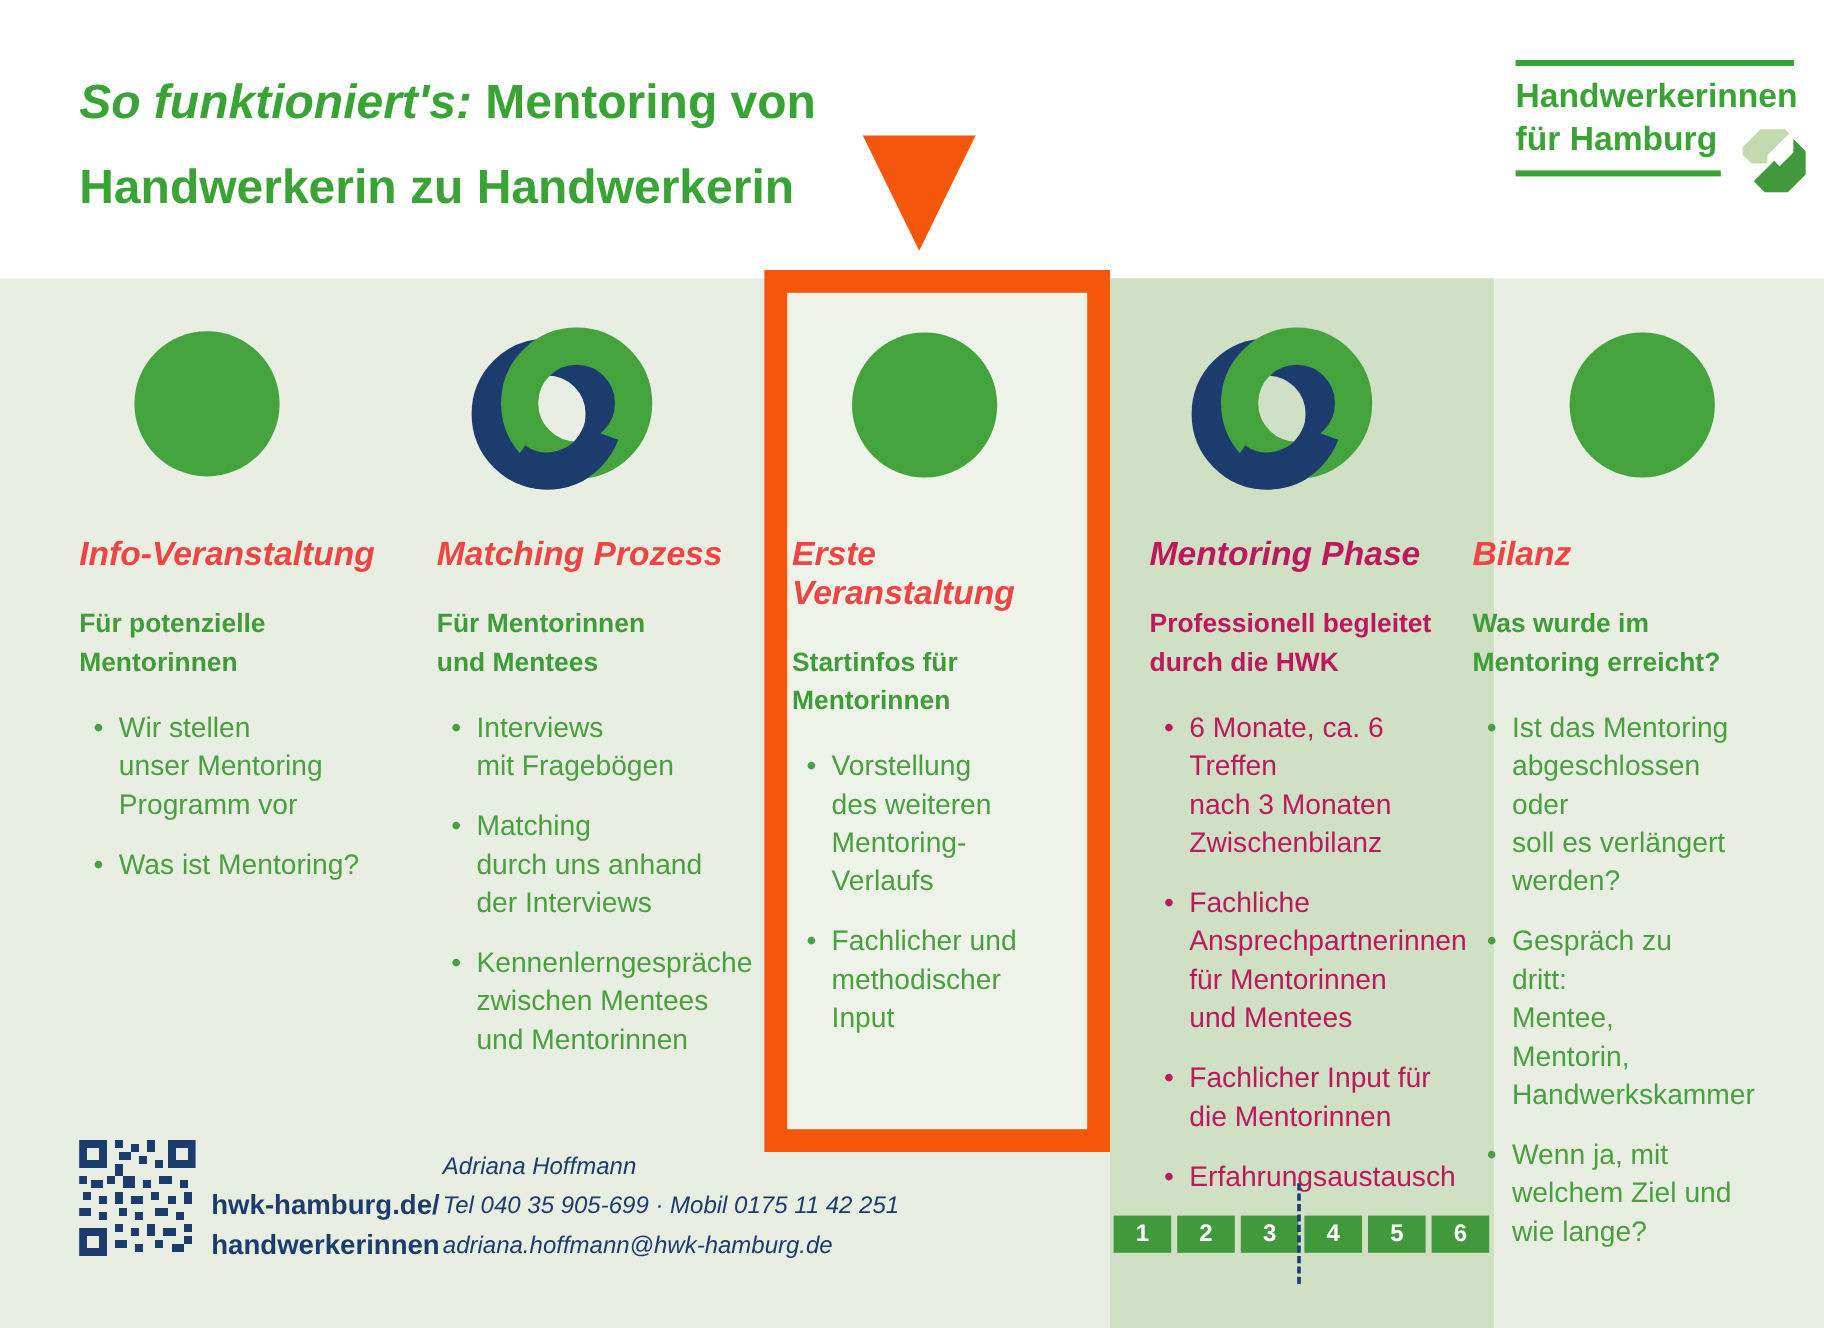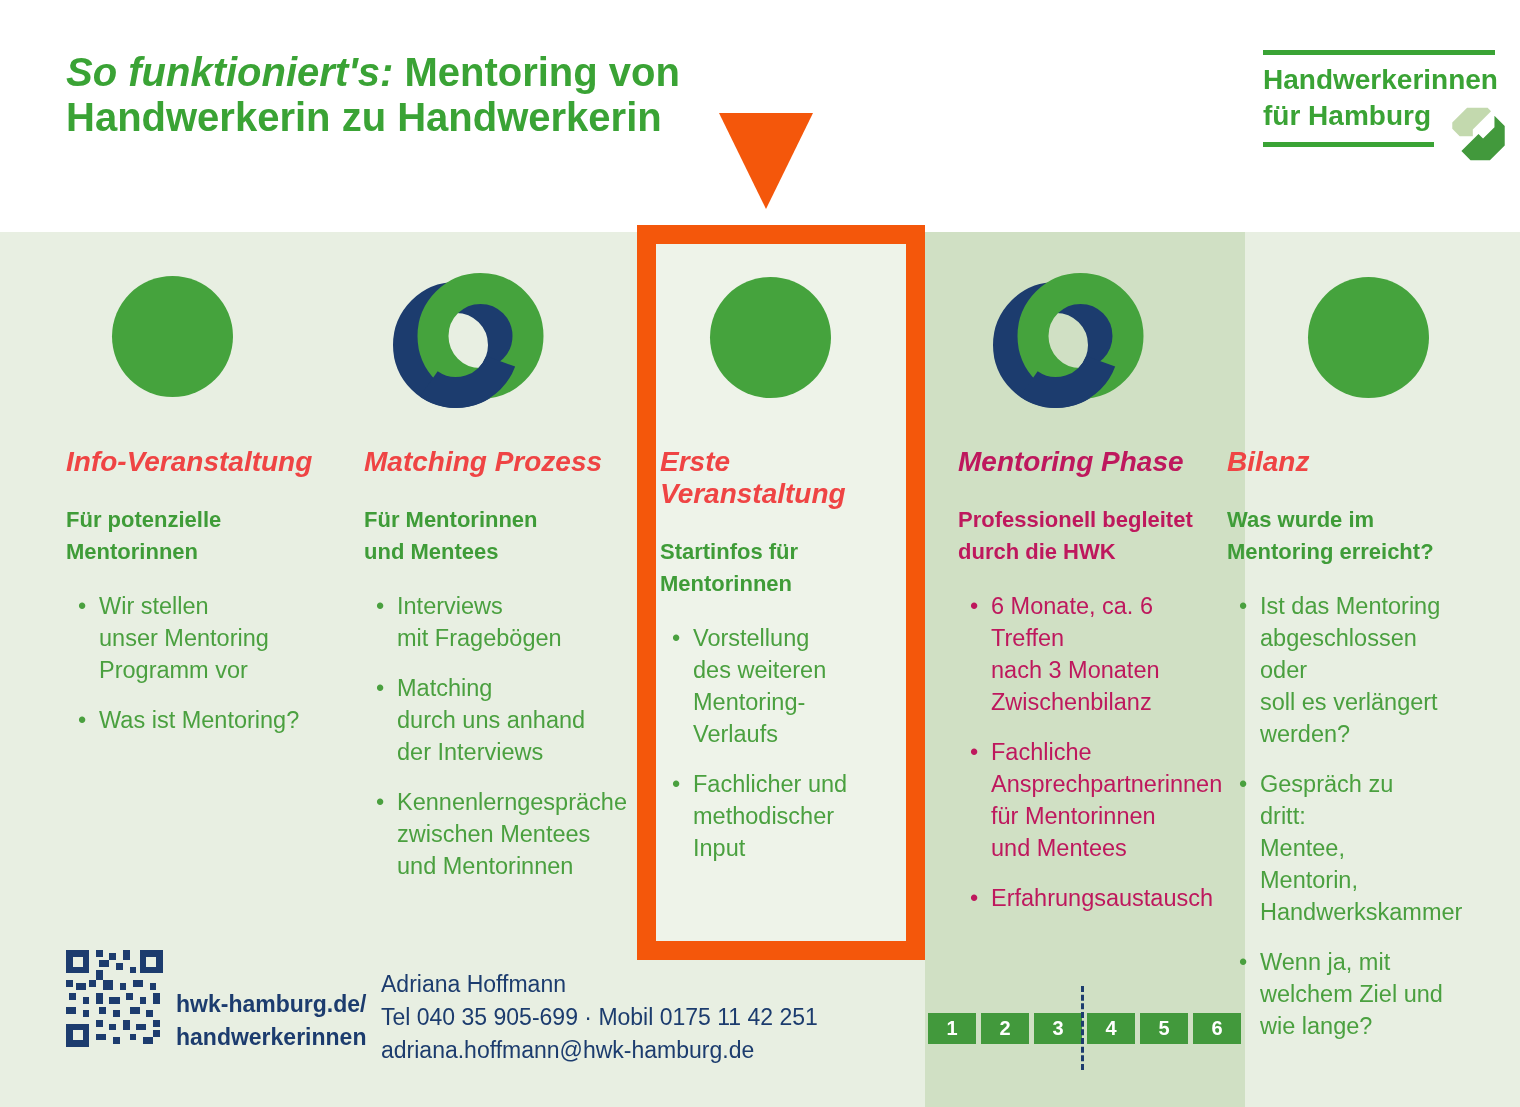--- a/index.html
+++ b/index.html
@@ -1,20 +1,20 @@
 <!DOCTYPE html>
 <html><head>
 <meta charset="utf-8">
 <style>
   html,body{margin:0;padding:0;background:#fff;}
   .page{position:relative;width:1520px;height:1107px;background:#ffffff;overflow:hidden;
         font-family:"Liberation Sans",sans-serif;}
 
   
-  .title{position:absolute;left:66px;top:50px;margin:0;font-size:40px;line-height:45px;
+  .title{position:absolute;left:66px;top:50px;margin:0;font-size:40px;line-height:71px;
          font-weight:bold;color:#3aa335;white-space:pre-line;}
   .title .it{font-style:italic;}
 
   .logo-rule{position:absolute;height:5px;background:#3aa335;}
   .logo-rule.top{left:1263px;top:50px;width:232px;}
   .logo-rule.bottom{left:1263px;top:142px;width:171px;}
   .logo-text{position:absolute;left:1263px;top:62px;margin:0;font-size:28px;line-height:36px;
              font-weight:bold;color:#3aa335;white-space:pre-line;}
   .logo-octagon{position:absolute;left:1450px;top:103px;width:57px;height:62px;}
 
@@ -51,22 +51,22 @@
   .col.matching{left:364px;width:285px;}
   .col.erste{left:660px;width:242px;}
   .col.phase{left:958px;width:275px;}
   .col.bilanz{left:1227px;width:228px;}
   .col.phase h3,.col.phase .subtitle,.col.phase li{color:#be185d;}
 
   
   .qr{position:absolute;left:66px;top:950px;width:97px;height:97px;}
   .site{position:absolute;left:176px;top:988px;margin:0;font-size:23px;line-height:33px;
         font-weight:bold;color:#1c3c6e;white-space:pre-line;}
-  .contact{position:absolute;left:365px;top:952px;margin:16px;font-size:23px;line-height:33px;
-        color:#1c3c6e;}
+  .contact{position:absolute;left:365px;top:952px;margin:4px;font-size:20px;line-height:33px;
+        color:#1c3c6e;font-style:italic;}
   .contact .row{display:block;}
 
   
   .progress{position:absolute;left:928px;top:1013px;display:flex;gap:5px;z-index:1;}
   .progress .step{width:48px;height:31px;background:#42993c;color:#ffffff;font-size:20px;
         font-weight:bold;display:flex;align-items:center;justify-content:center;}
   .mid-line{position:absolute;left:1081px;top:986px;height:84px;width:0;
         border-left:3px dashed #1c3c6e;z-index:2;}
 </style>
 </head>
@@ -152,20 +152,22 @@
     <p class="subtitle">Professionell begleitet
 durch die HWK</p>
     <ul>
       <li>6 Monate, ca. 6 Treffen
 nach 3 Monaten
 Zwischenbilanz</li>
       <li>Fachliche
 Ansprechpartnerinnen
 für Mentorinnen
 und Mentees</li>
+      <li>Fachlicher Input für
+die Mentorinnen</li>
       <li>Erfahrungsaustausch</li>
     </ul>
   </div>
 
   <div class="col bilanz">
     <h3>Bilanz</h3>
     <p class="subtitle">Was wurde im
 Mentoring erreicht?</p>
     <ul>
       <li>Ist das Mentoring

